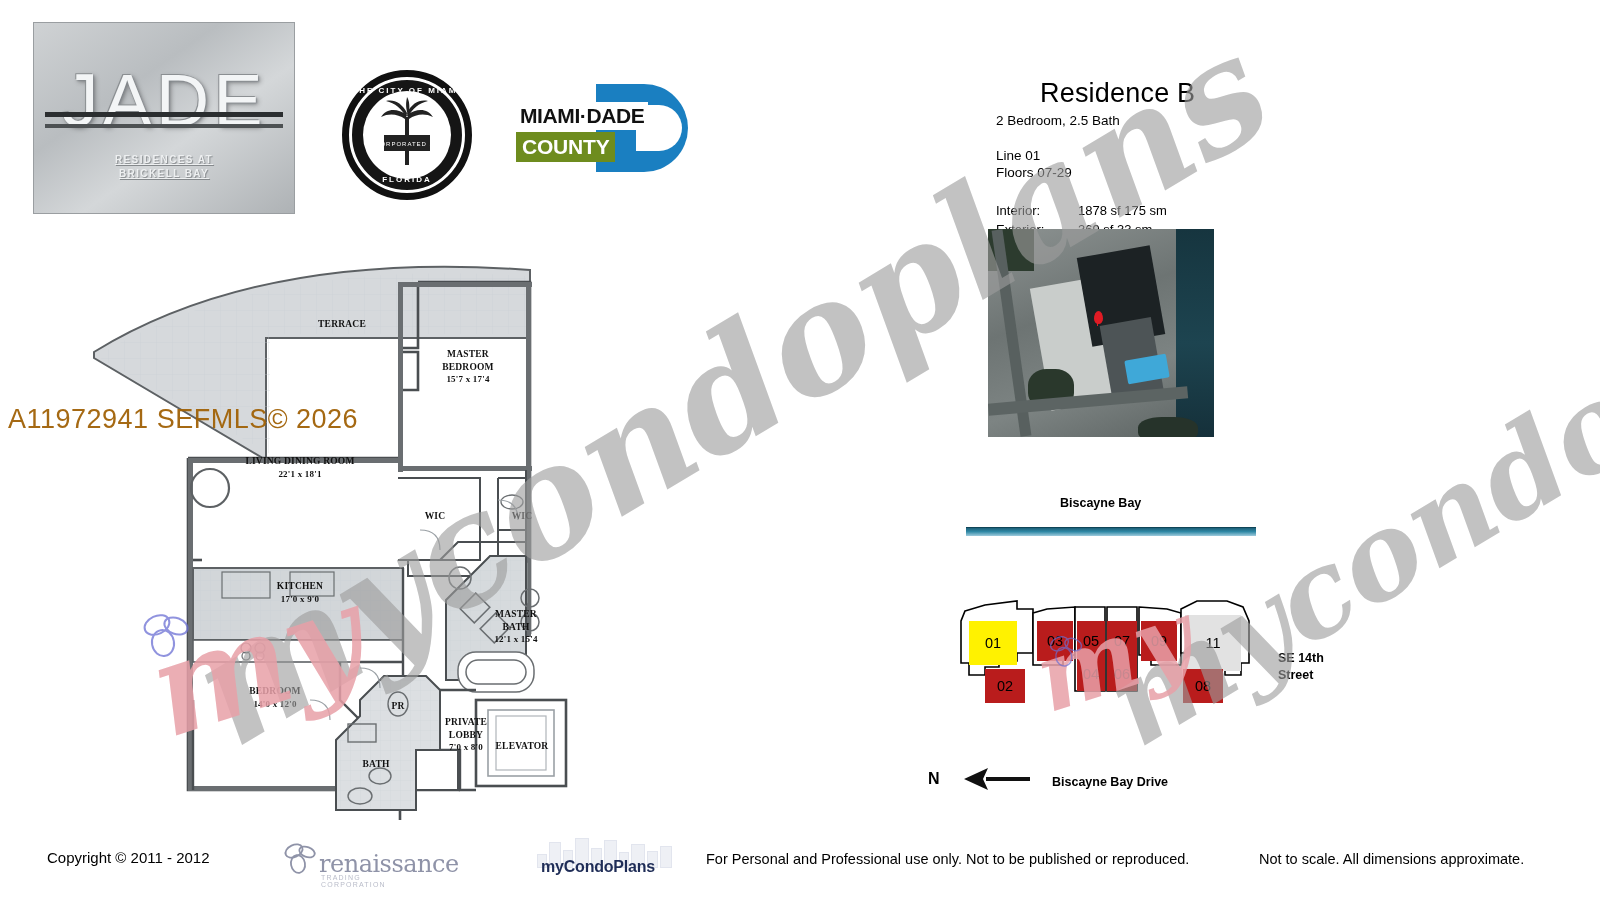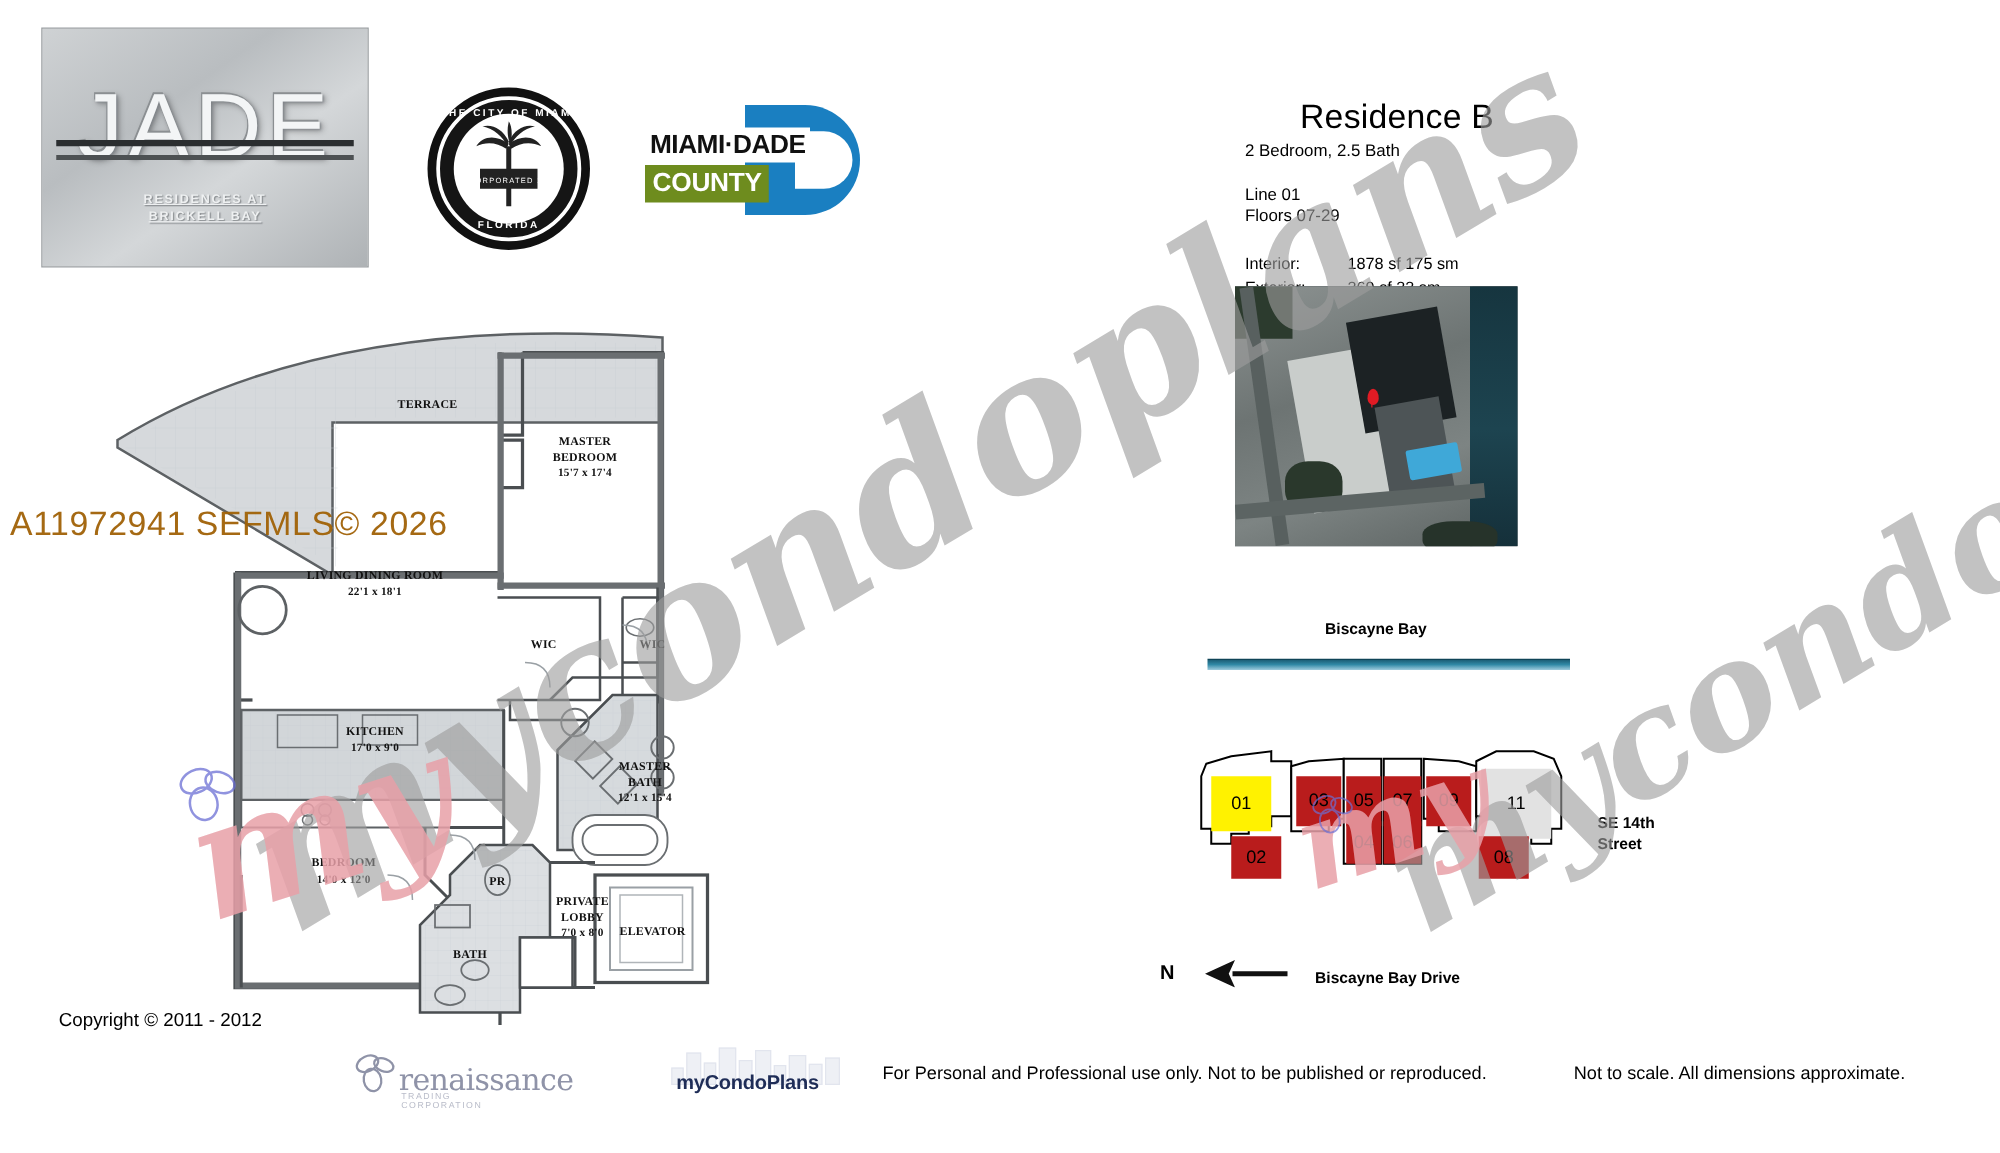--- a/index.html
+++ b/index.html
@@ -179,21 +179,21 @@
   .wm-butterfly { position:absolute; pointer-events:none; }
   #bf1 { left:140px; top:612px; }
   #bf2 { left:1040px; top:628px; transform:scale(.72); }
 
   #mls-watermark {
     position:absolute; left:8px; top:404px; font-size:27px;
     color:#a16207; letter-spacing:.5px; pointer-events:none; opacity:.95;
   }
 
   
-  #footer-copy { position:absolute; left:47px; top:808px; font-size:15px; }
+  #footer-copy { position:absolute; left:47px; top:849px; font-size:15px; }
   #ren-logo { position:absolute; left:283px; top:838px; width:145px; height:44px; }
   #ren-name { position:absolute; left:36px; top:12px; font-family:"DejaVu Serif", serif;
     font-size:24px; color:#8f93a8; letter-spacing:-.5px;text-align:right; }
   #ren-sub { position:absolute; left:38px; top:36px; font-size:7px;
     color:#b9bcc9; letter-spacing:1.2px; }
   #mcp-logo { position:absolute; left:533px; top:840px; width:150px; height:40px; }
   .sky { position:absolute; bottom:12px; background:#eef0f5; border:1px solid #e2e5ee; }
   #mcp-text { position:absolute; left:8px; bottom:4px; font-size:16px; font-weight:bold;
     color:#1f2d57; letter-spacing:-.2px; z-index:2; }
   #footer-use { position:absolute; left:706px; top:851px; font-size:14.5px; }

